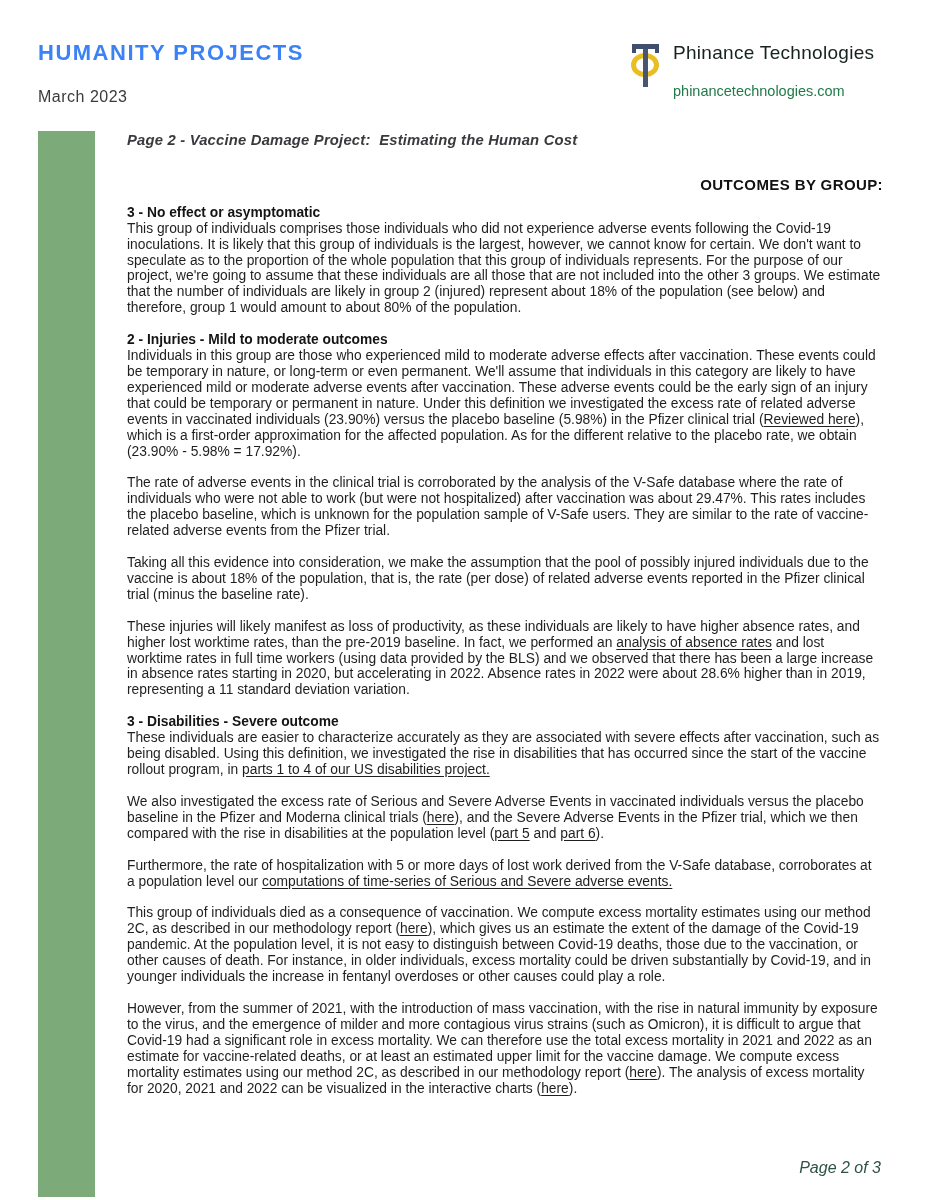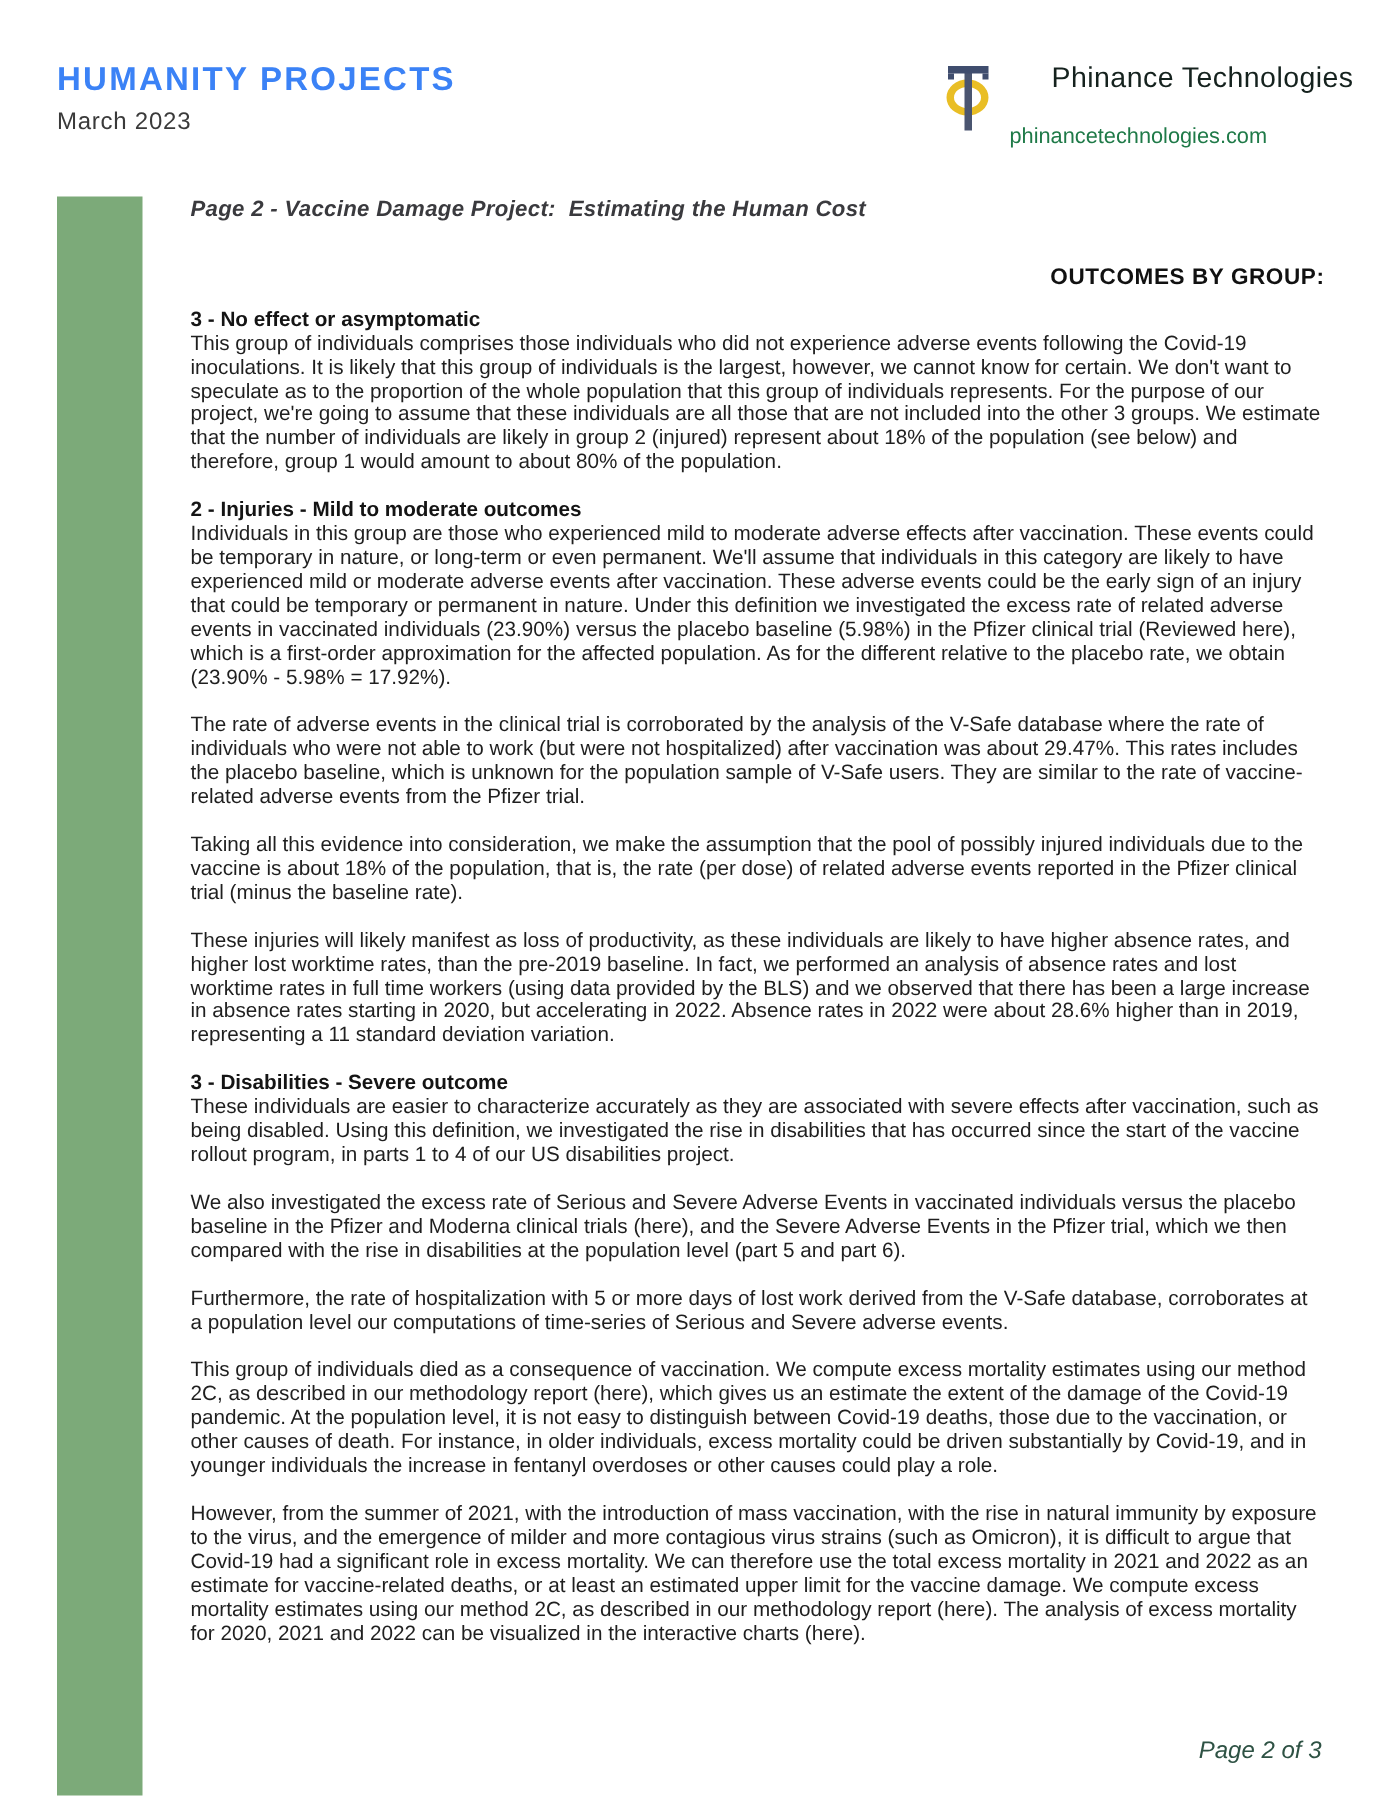--- a/index.html
+++ b/index.html
@@ -13,40 +13,40 @@
   }
   *{margin:0;padding:0;box-sizing:border-box;}
   html,body{background:#ffffff;}
   body{
     width:927px;height:1200px;position:relative;overflow:hidden;
     font-family:"Liberation Sans", sans-serif;color:var(--text);
   }
   
   .header-left{position:absolute;left:38px;top:40px;}
   .doc-title{font-size:22px;font-weight:bold;letter-spacing:1.5px;color:#3b82f6;}
-  .doc-date{font-size:16px;color:#3a3a3a;margin-top:7px;letter-spacing:0.5px;}
+  .doc-date{font-size:16px;color:#3a3a3a;margin-top:22px;letter-spacing:0.5px;}
   .brand{position:absolute;left:631px;top:42px;display:flex;align-items:flex-start;}
   .logo-glyph{position:relative;width:30px;height:46px;flex:0 0 30px;margin-top:1px;}
   .logo-ring{position:absolute;left:0px;top:10px;width:28px;height:24px;border:5px solid var(--brand-gold);border-radius:50%;}
   .logo-stem{position:absolute;left:12px;top:3px;width:5px;height:41px;background:var(--brand-navy);}
   .logo-bar{position:absolute;left:1px;top:1px;width:27px;height:5px;background:#3f4d6e;}
   .logo-serif-l{position:absolute;left:1px;top:6px;width:4px;height:4px;background:#3f4d6e;}
   .logo-serif-r{position:absolute;left:24px;top:6px;width:4px;height:4px;background:#3f4d6e;}
   .brand-text{margin-left:12px;display:flex;flex-direction:column;}
-  .brand-name{font-size:19px;color:#15221e;letter-spacing:0.3px;margin-left:28px;}
+  .brand-name{font-size:19px;color:#15221e;letter-spacing:0.3px;}
   .brand-url{font-size:14.5px;color:var(--brand-green);margin-top:19px;}
   
   .green-bar{position:absolute;left:38px;top:131px;width:57px;height:1066px;background:var(--accent-green-bar);}
   
   .content{position:absolute;left:127px;top:133px;width:756px;font-size:13.8px;line-height:15.9px;}
   .page-title{font-size:14.8px;font-weight:bold;font-style:italic;color:var(--title-gray);white-space:pre-wrap;margin-bottom:28px;letter-spacing:0.2px;}
   .outcomes-heading{font-size:15px;font-weight:bold;color:#111111;letter-spacing:0.4px;margin-bottom:12px;text-align:right;}
   .b-heading{font-weight:bold;color:#141414;}
   .b-para{margin:0 0 16px 0;}
-  .inline-link{text-underline-offset:2px;cursor:pointer;}
+  .inline-link{text-decoration:underline;text-underline-offset:2px;cursor:pointer;}
   
   .page-footer{position:absolute;right:46px;top:1159px;font-size:16px;font-style:italic;color:var(--footer-green);}
 </style>
 </head>
 <body>
 
 <div class="header-left">
   <div class="doc-title">HUMANITY PROJECTS</div>
   <div class="doc-date">March 2023</div>
 </div>

